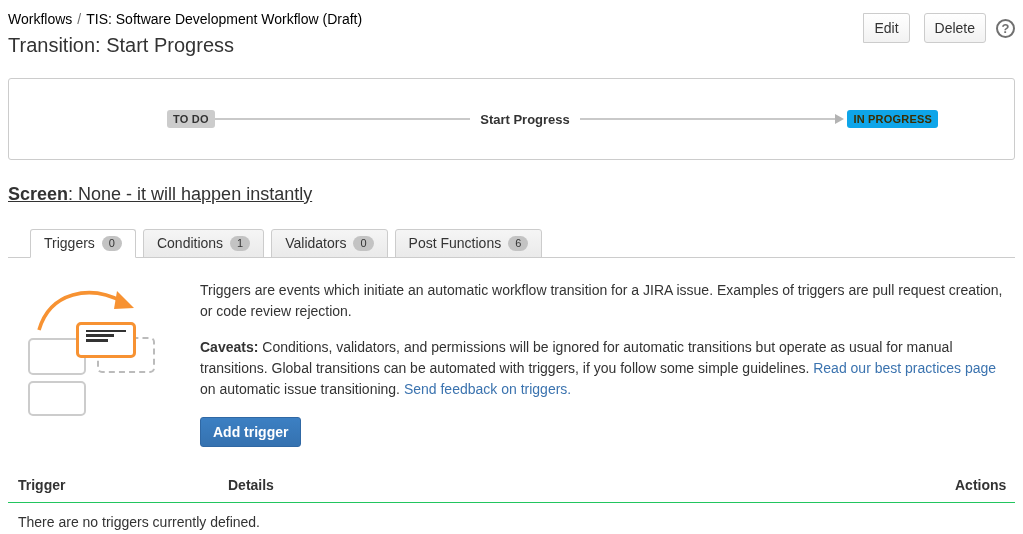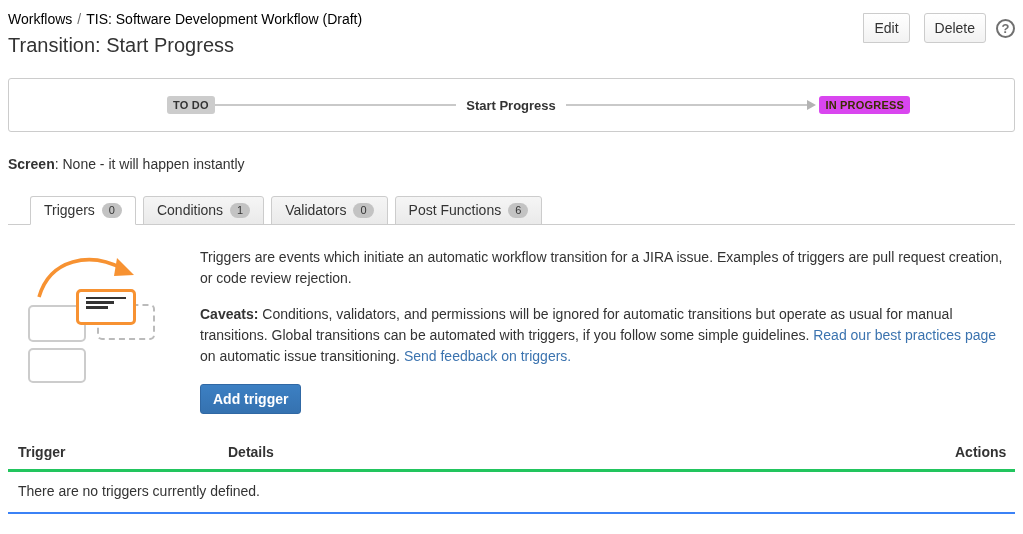--- a/index.html
+++ b/index.html
@@ -45,49 +45,49 @@
     display: inline-flex; align-items: center; justify-content: center;
     margin-left: 10px;
     cursor: pointer;
   }
 
   
   .diagram-box {
     margin-top: 21px;
     border: 1px solid #ccc;
     border-radius: 3px;
-    height: 54px;
+    height: 82px;
     display: flex;
     align-items: center;
     padding-left: 158px;
-    padding-right: 104px;
+    padding-right: 76px;
     background: #fff;
   }
   .lozenge {
     font-size: 11px;
     font-weight: bold;
     letter-spacing: 0.2px;
     padding: 3px 6px;
     border-radius: 3px;
     white-space: nowrap;
   }
   .lozenge.gray { background: #ccc; color: #333; }
-  .lozenge.yellow { background: #d946ef; color: #3b2d00; }
+  .lozenge.yellow { background: #0ea5e9; color: #3b2d00; }
   .flow-line { flex: 1; height: 2px; background: #c9c9c9; }
   .transition-name { font-size: 13px; font-weight: bold; padding: 0 10px; white-space: nowrap; }
   .arrow-head {
     width: 0; height: 0;
     border-left: 9px solid #b3b3b3;
     border-top: 5px solid transparent;
     border-bottom: 5px solid transparent;
     margin-right: 3px;
   }
 
   
-  .screen-line { margin-top: 24px; font-size: 14px; }
+  .screen-line { margin-top: 24px; font-size: 18px; text-decoration: underline; }
   .screen-line .lbl { font-weight: bold; }
 
   
   .tabs-bar {
     margin-top: 24px;
     border-bottom: 1px solid #ccc;
     padding-left: 22px;
     display: flex;
     align-items: flex-end;
   }
@@ -159,21 +159,21 @@
     line-height: 16px;
     cursor: pointer;
     margin-top: 2px;
   }
 
   
   .triggers-table { margin-top: 26px; }
   .t-head {
     display: grid;
     grid-template-columns: 210px 1fr 70px;
-    border-bottom: 3px solid #22c55e;
+    border-bottom: 1px solid #22c55e;
   }
   .t-head > div { font-weight: bold; padding: 4px 10px 9px 10px; }
   .t-head .actions { text-align: center; }
   .t-empty-row { border-bottom: 2px solid #3b82f6; padding: 11px 10px 13px 10px; }
 </style>
 </head>
 <body>
 
 <div class="page">
 

